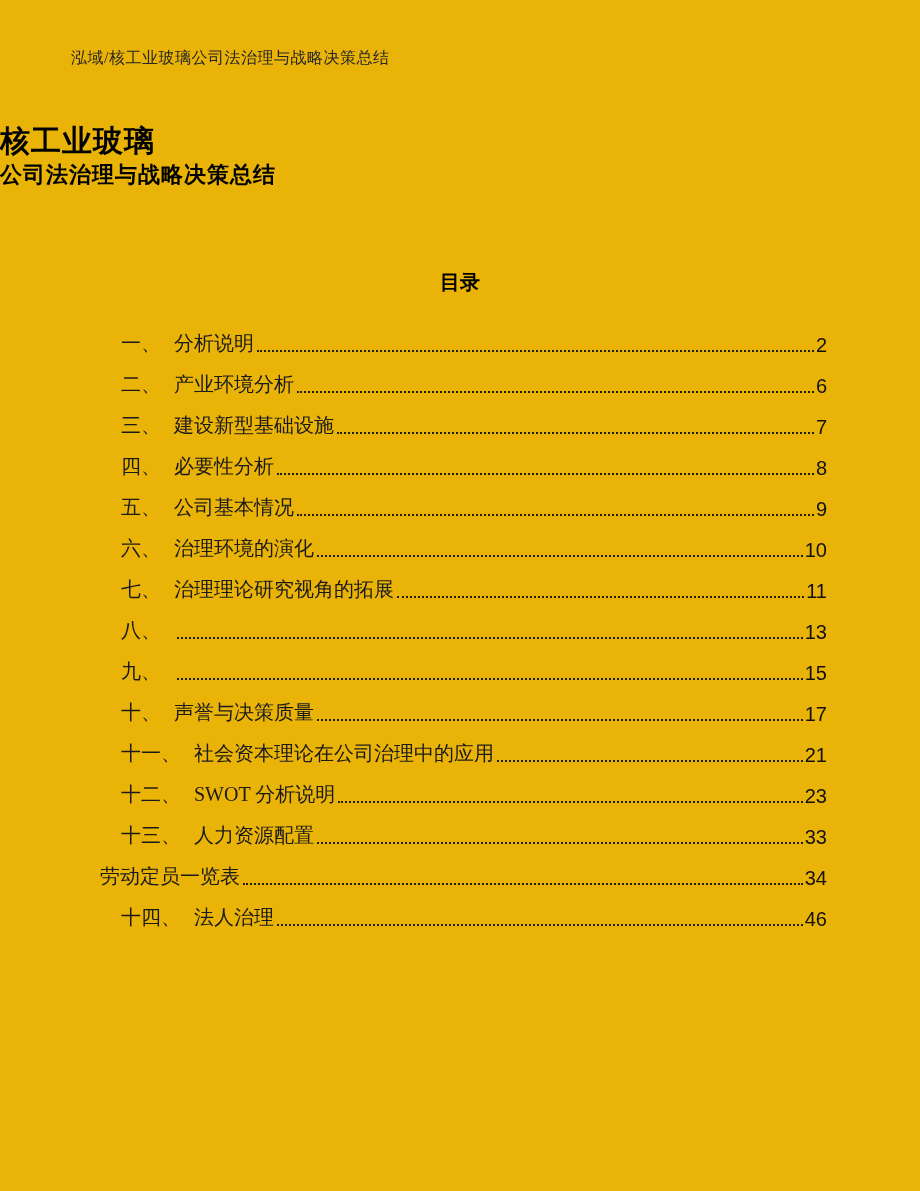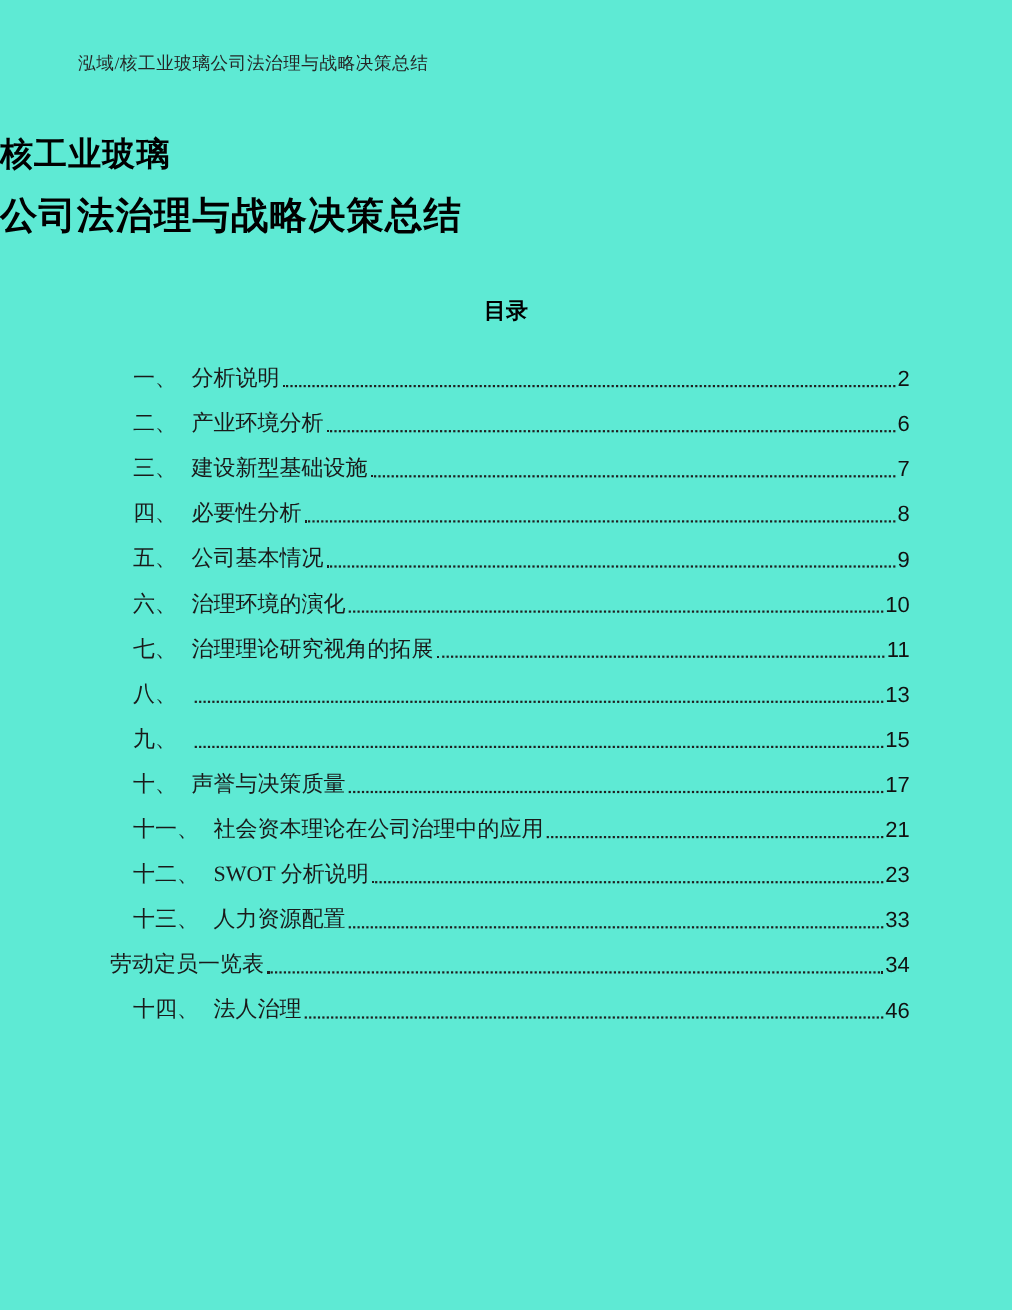--- a/index.html
+++ b/index.html
@@ -3,36 +3,36 @@
 <meta charset="utf-8">
 <style>
   html, body { margin: 0; padding: 0; }
   body {
     width: 920px; height: 1191px;
     background: #ffffff;
     font-family: "Liberation Serif", serif;
     position: relative;
     overflow: hidden;
   }
-  .page { position: absolute; inset: 0; background: #5eead4; text-decoration: underline; }
+  .page { position: absolute; inset: 0; background: #eab308; text-decoration: underline; }
 
   .doc-header {
     position: absolute; left: 71px; top: 48px;
     font-size: 16px; color: #262626; letter-spacing: 0.5px;
     white-space: nowrap;
   }
 
   .doc-title {
     position: absolute; top: 124px; left: 0; width: 100%;
     text-align: left;
     font-family: "Liberation Sans", sans-serif;
     font-weight: 700; color: #000;
   }
   .title-line1 { font-size: 30px; line-height: 34px; letter-spacing: 1px; }
-  .title-line2 { font-size: 34px; line-height: 34px; margin-top: 21px; letter-spacing: 1px; }
+  .title-line2 { font-size: 22px; line-height: 34px; letter-spacing: 1px; }
 
   .toc-heading {
     position: absolute; top: 269px; left: 0; width: 100%;
     text-align: center;
     font-family: "Liberation Sans", sans-serif;
     font-weight: 700; font-size: 20px; color: #000;
   }
 
   .toc { position: absolute; left: 100px; top: 325px; width: 727px; }
   .toc-row {

